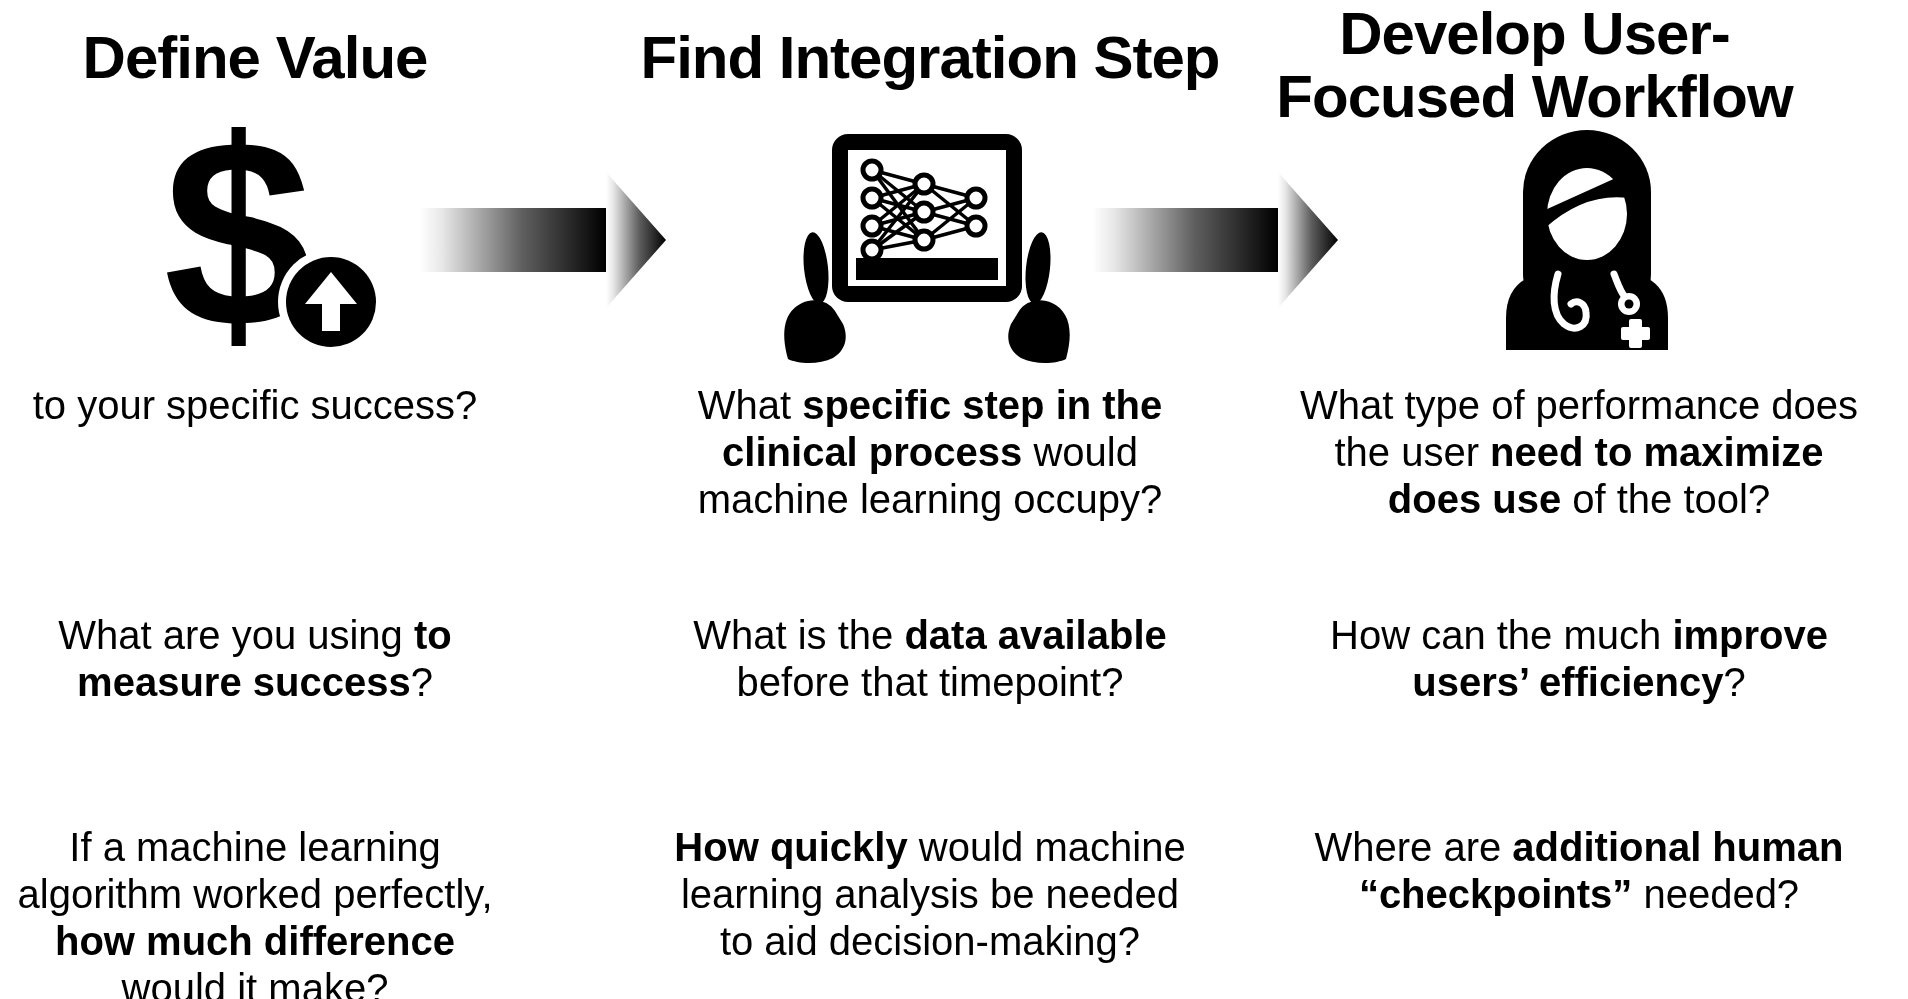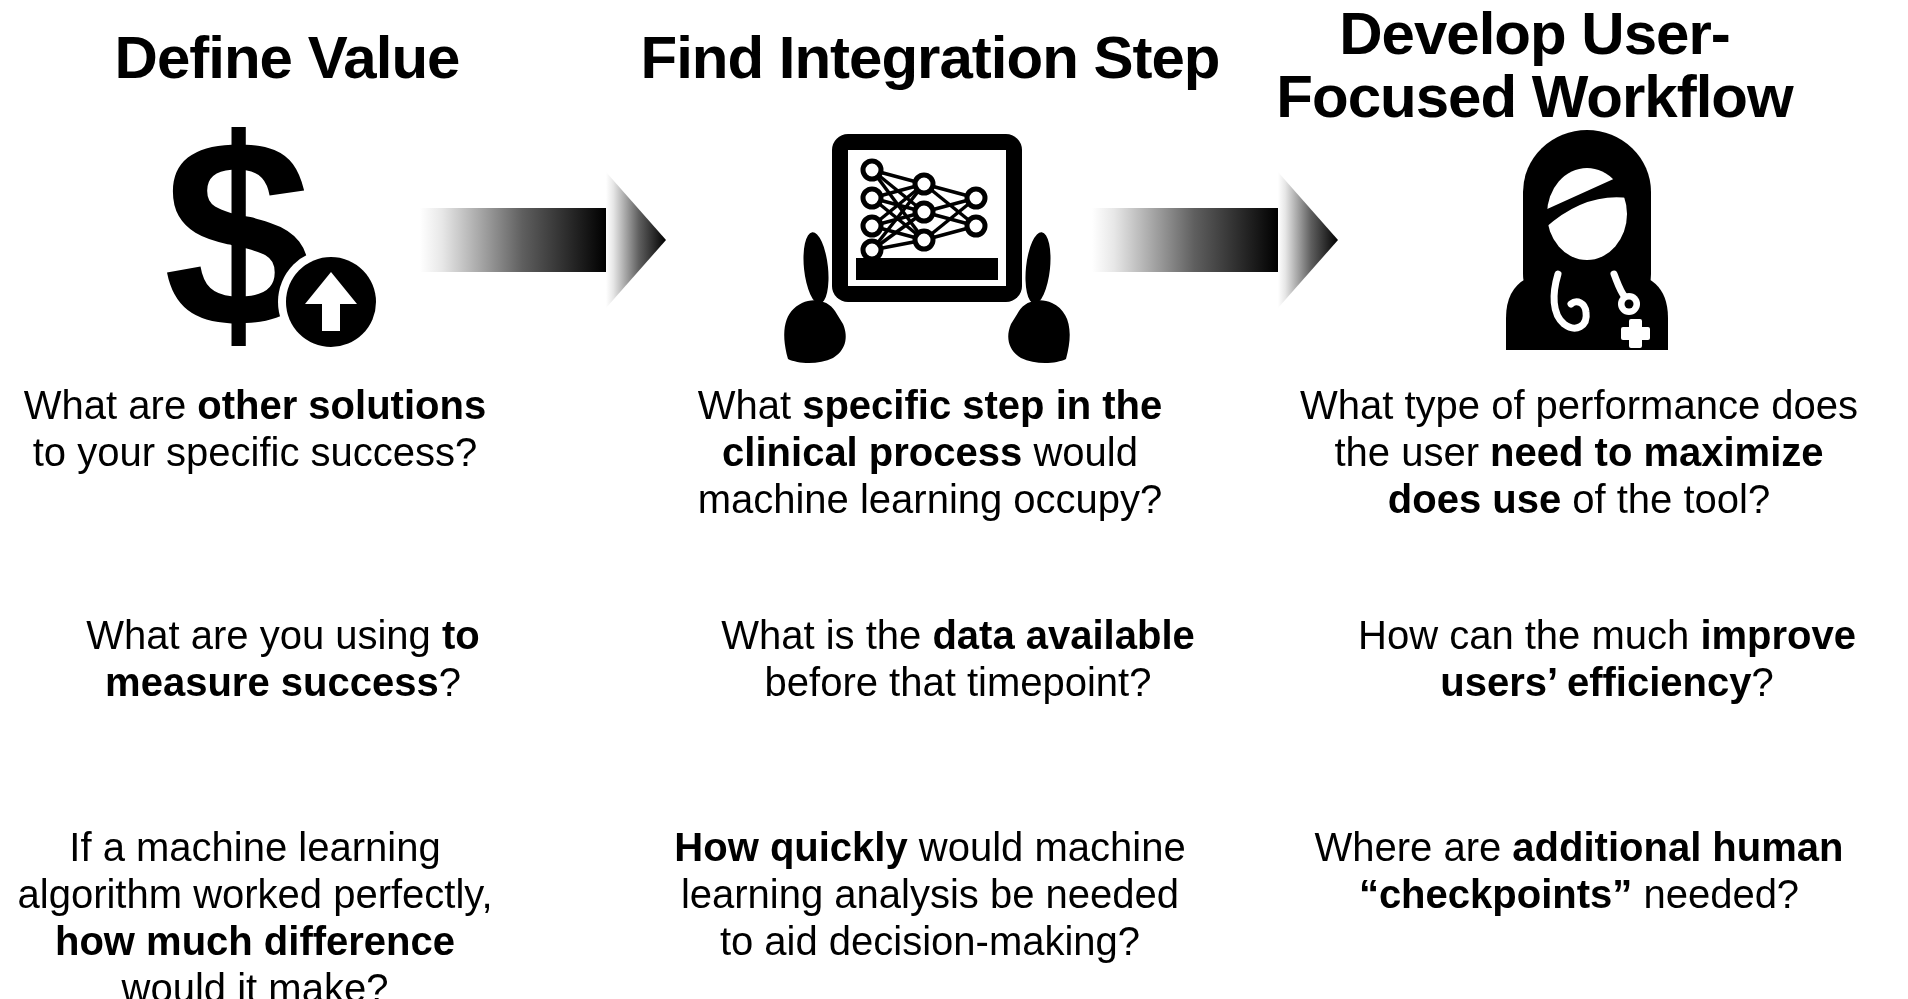--- a/index.html
+++ b/index.html
@@ -13,36 +13,36 @@
   }
   .hdr{
     position:absolute;
     text-align:center;
     font-weight:bold;
     font-size:60px;
     line-height:1.05;
     letter-spacing:-1px;
     white-space:nowrap;
   }
-  .hdr-1{left:0;width:510px;top:26px;padding-left:32px;}
+  .hdr-1{left:0;width:510px;top:26px;}
   .hdr-2{left:555px;width:750px;top:26px;}
   .hdr-3{left:1198px;width:673px;top:2px;}
   .q{
     position:absolute;
     text-align:center;
     font-size:40px;
     line-height:47px;
   }
   .q .line{white-space:nowrap;}
   .b{font-weight:bold;}
   .c1{left:0;width:510px;}
   .c2{left:600px;width:660px;}
   .c3{left:1250px;width:658px;}
   .r1{top:382px;}
-  .r2{top:612px;margin-left:28px;}
+  .r2{top:612px;}
   .r3{top:788px;margin-top:36px;}
   .icon{position:absolute;}
   .icon-dollar{left:128px;top:112px;}
   .icon-tablet{left:772px;top:128px;}
   .icon-doctor{left:1472px;top:122px;}
   .arrow1{left:420px;top:172px;}
   .arrow2{left:1092px;top:172px;}
 </style>
 </head>
 <body>
@@ -165,21 +165,20 @@
     <circle cx="157" cy="182" r="11" fill="#fff"></circle>
     <circle cx="157" cy="182" r="4.5" fill="#000"></circle>
 
     <g fill="#fff">
       <rect x="157" y="197" width="13" height="29" rx="2"></rect>
       <rect x="149" y="205" width="29" height="13" rx="2"></rect>
     </g>
   </svg>
 
   <div class="q c1 r1">
-      <div class="line"><span>What are </span><span class="b">other solutions</span></div>
       <div class="line"><span>to your specific success?</span></div>
     </div>
   <div class="q c2 r1">
       <div class="line"><span>What </span><span class="b">specific step in the</span></div>
       <div class="line"><span class="b">clinical process</span><span> would</span></div>
       <div class="line"><span>machine learning occupy?</span></div>
     </div>
   <div class="q c3 r1">
       <div class="line"><span>What type of performance does</span></div>
       <div class="line"><span>the user </span><span class="b">need to maximize</span></div>

